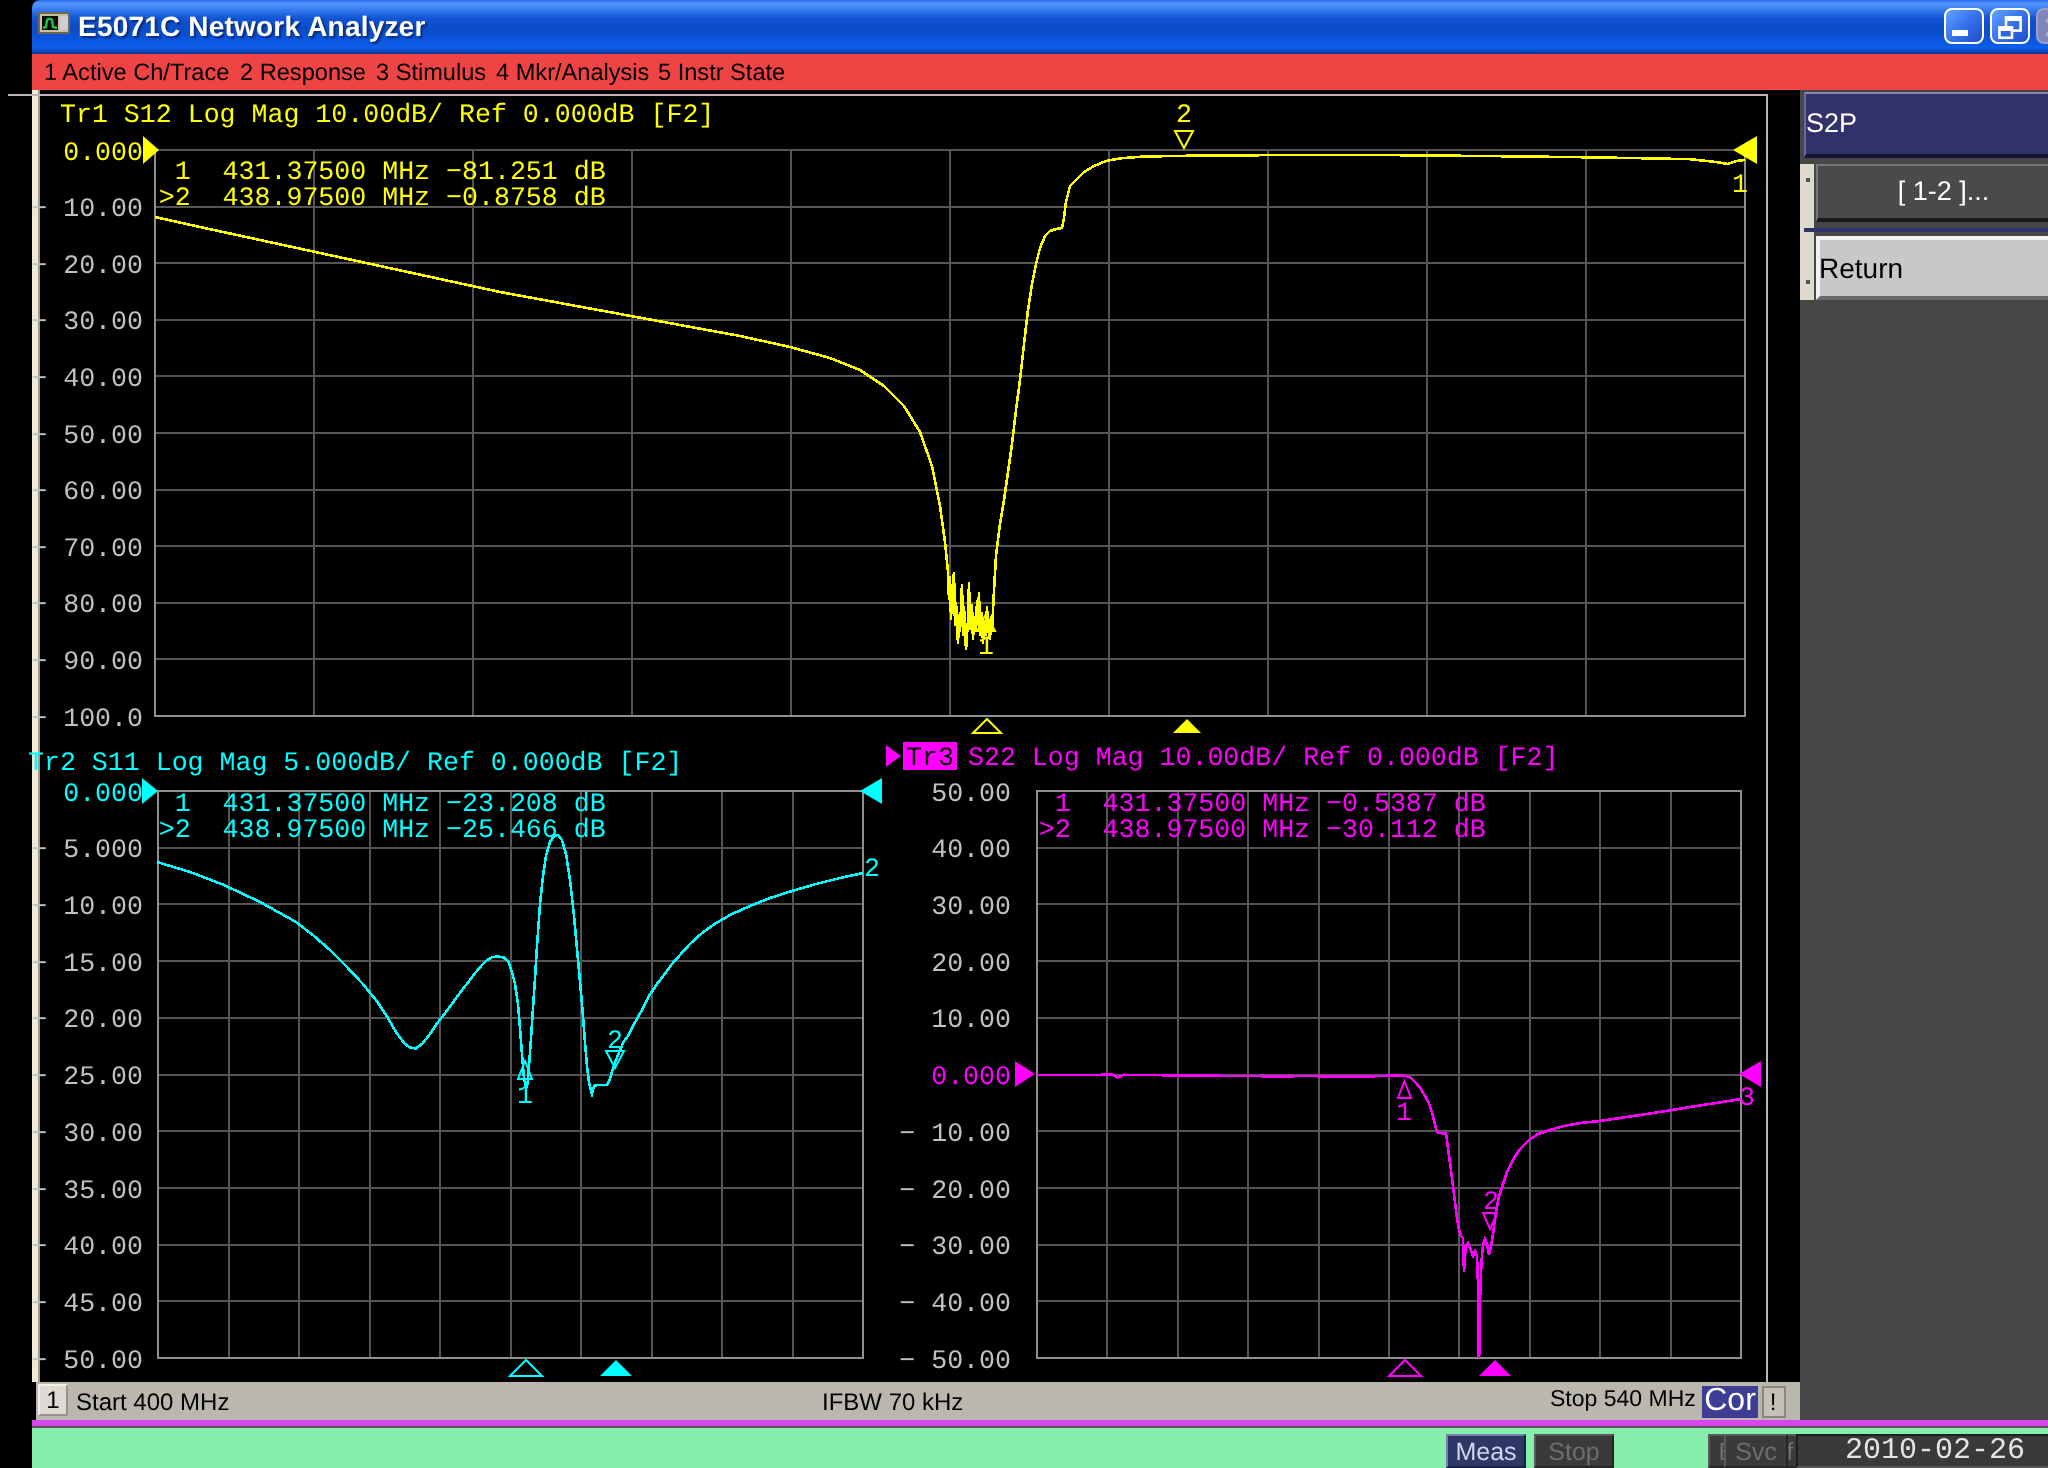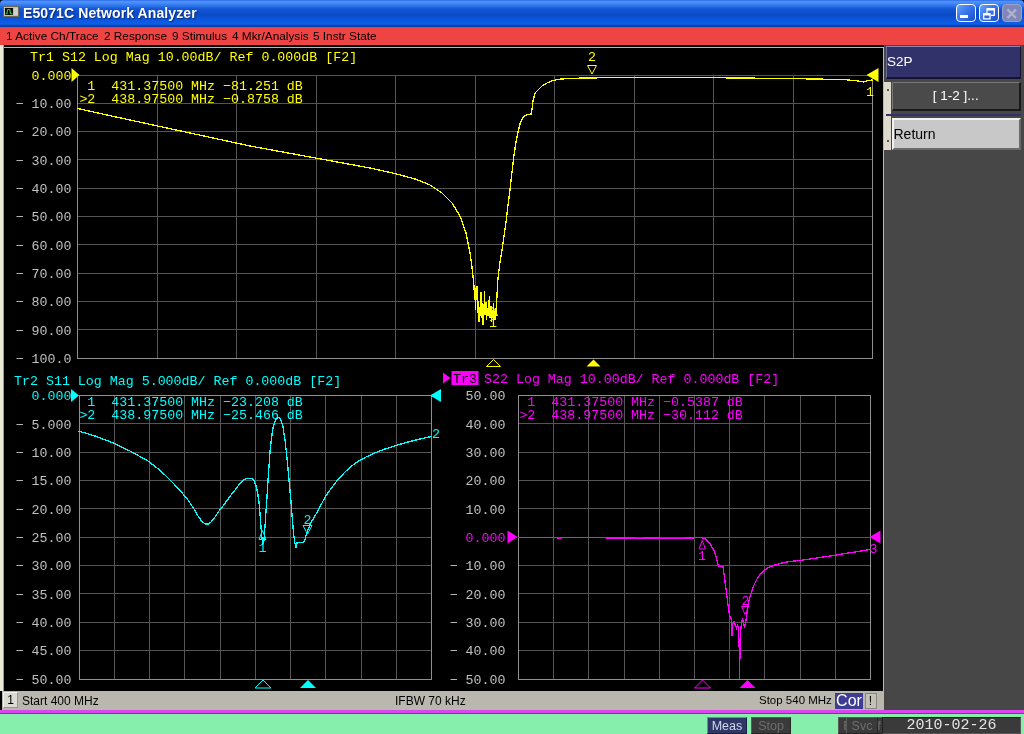--- a/index.html
+++ b/index.html
@@ -1,16 +1,16 @@
 <!DOCTYPE html>
 <html><head><meta charset="utf-8"><style>
 * { margin:0; padding:0; box-sizing:border-box; }
 body { width:1024px; height:734px; position:relative; background:#000; overflow:hidden;
   font-family:"Liberation Sans", sans-serif; }
-.abs { position:absolute; }
+.abs { position:absolute;margin-left:16px; }
 #titlebar { left:0; top:0; width:1024px; height:27px; border-radius:4px 4px 0 0;
   background:linear-gradient(180deg,#2d68e8 0%,#4e95fc 6%,#3f86f5 14%,#1254d4 34%,#0b4cc6 54%,#0c57e0 76%,#0d5ee8 88%,#0a44b8 96%,#062e92 100%); }
 #icon { left:3px; top:6px; width:16px; height:11px; background:#c9bfa4; border:1px solid #6e6654; }
 #icon .scr { position:absolute; left:1px; top:1px; width:8px; height:7px; background:#0a0a0a; }
 #icon .scr svg { position:absolute; left:0; top:0; }
 #icon .pan { position:absolute; right:0px; top:1px; width:4px; height:7px; background:#cfcfcf; }
 #title { left:23px; top:5px; color:#fff; font-size:14px; font-weight:bold; letter-spacing:0.1px; text-shadow:1px 1px 1px #0a2a7a; }
 .wbtn { top:3.5px; width:20px; height:18.5px; border-radius:4px; }
 .wb { border:1.4px solid #fff; background:linear-gradient(135deg,#63a4fd 0%,#3a76ee 45%,#1e4cc8 100%); }
 #bmin { left:955.5px; }
@@ -182,21 +182,21 @@
     </svg>
   </div>
 <div class="abs wbtn" id="bclose">
     <svg width="14" height="14">
       <path d="M2.5 2.5 L11 11 M11 2.5 L2.5 11" stroke="#aeb3cf" stroke-width="2.4"></path>
     </svg>
   </div>
 <div class="abs" id="menubar">
 <span style="left:6px">1 Active Ch/Trace</span>
 <span style="left:104px">2 Response</span>
-<span style="left:172px">9 Stimulus</span>
+<span style="left:172px">3 Stimulus</span>
 <span style="left:232px">4 Mkr/Analysis</span>
 <span style="left:313px">5 Instr State</span>
 </div>
 <div class="abs" id="sidebar"></div>
 <div class="abs" id="s2p">S2P</div>
 <div class="abs" id="scrollstrip">
     <div class="sdot" style="top:7px"></div>
     <div class="sdot" style="top:58px"></div>
   </div>
 <div class="abs" id="b12">[ 1-2 ]...</div>

